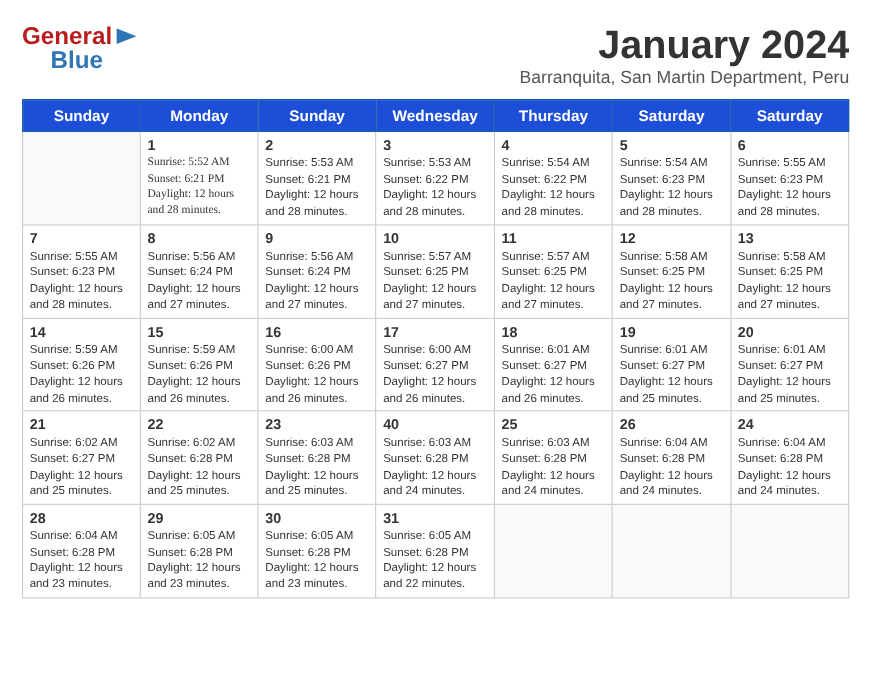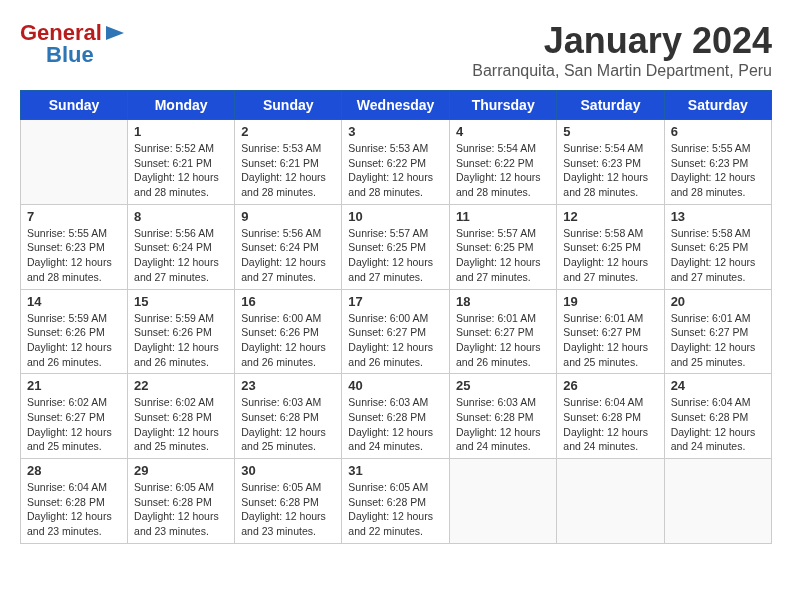--- a/index.html
+++ b/index.html
@@ -100,21 +100,21 @@
         <th>Thursday</th>
         <th>Saturday</th>
         <th>Saturday</th>
       </tr>
   </thead>
   <tbody id="calendar-body">
       <tr>
         <td class="empty"></td>
         <td>
           <span class="day-num">1</span>
-          <div class="day-info" style="white-space: pre-line;">Sunrise: 5:52 AM
+          <div class="day-info" style="white-space: pre-line; font-family: Liberation Serif, serif;">Sunrise: 5:52 AM
 Sunset: 6:21 PM
 Daylight: 12 hours
 and 28 minutes.</div>
         </td>
         <td>
           <span class="day-num">2</span>
           <div class="day-info" style="white-space: pre-line;">Sunrise: 5:53 AM
 Sunset: 6:21 PM
 Daylight: 12 hours
 and 28 minutes.</div>

